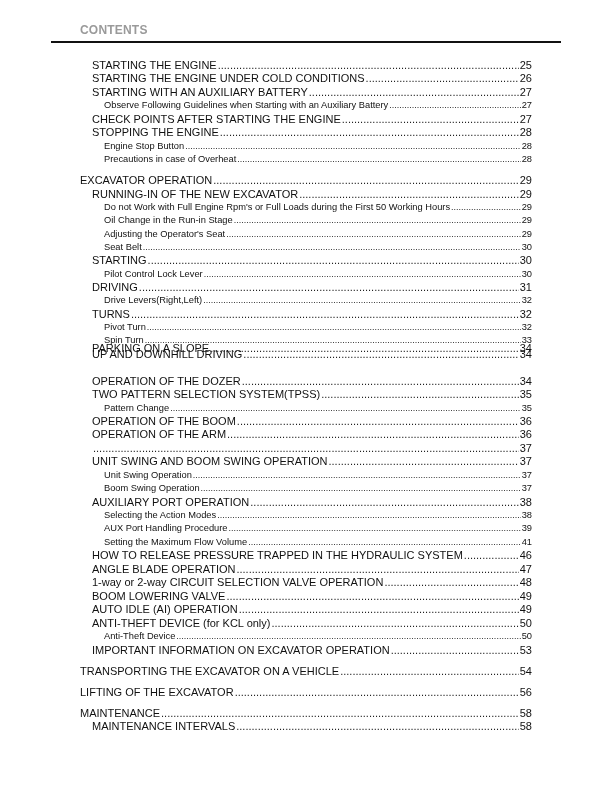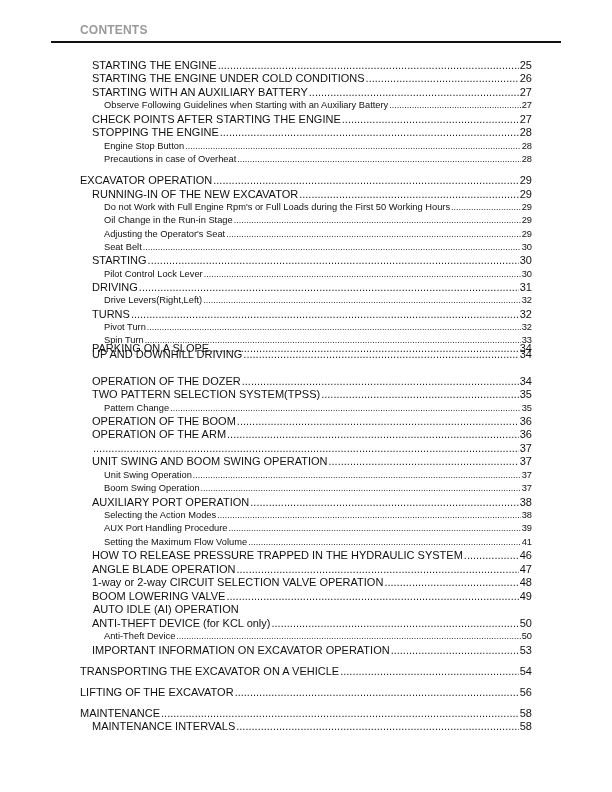--- a/index.html
+++ b/index.html
@@ -219,21 +219,21 @@
     <div class="row l1" style="top: 576px;">
       <span class="title">1-way or 2-way CIRCUIT SELECTION VALVE OPERATION</span>
       <span class="dots"></span>
       <span class="page">48</span>
     </div>
     <div class="row l1" style="top: 590px;">
       <span class="title">BOOM LOWERING VALVE</span>
       <span class="dots"></span>
       <span class="page">49</span>
     </div>
-    <div class="row l1" style="top: 603px; flex-direction: column;">
+    <div class="row l1" style="top: 603px;">
       <span class="title">AUTO IDLE (AI) OPERATION</span>
       <span class="dots"></span>
       <span class="page">49</span>
     </div>
     <div class="row l1" style="top: 617px;">
       <span class="title">ANTI-THEFT DEVICE (for KCL only)</span>
       <span class="dots"></span>
       <span class="page">50</span>
     </div>
     <div class="row l2" style="top: 630px;">

